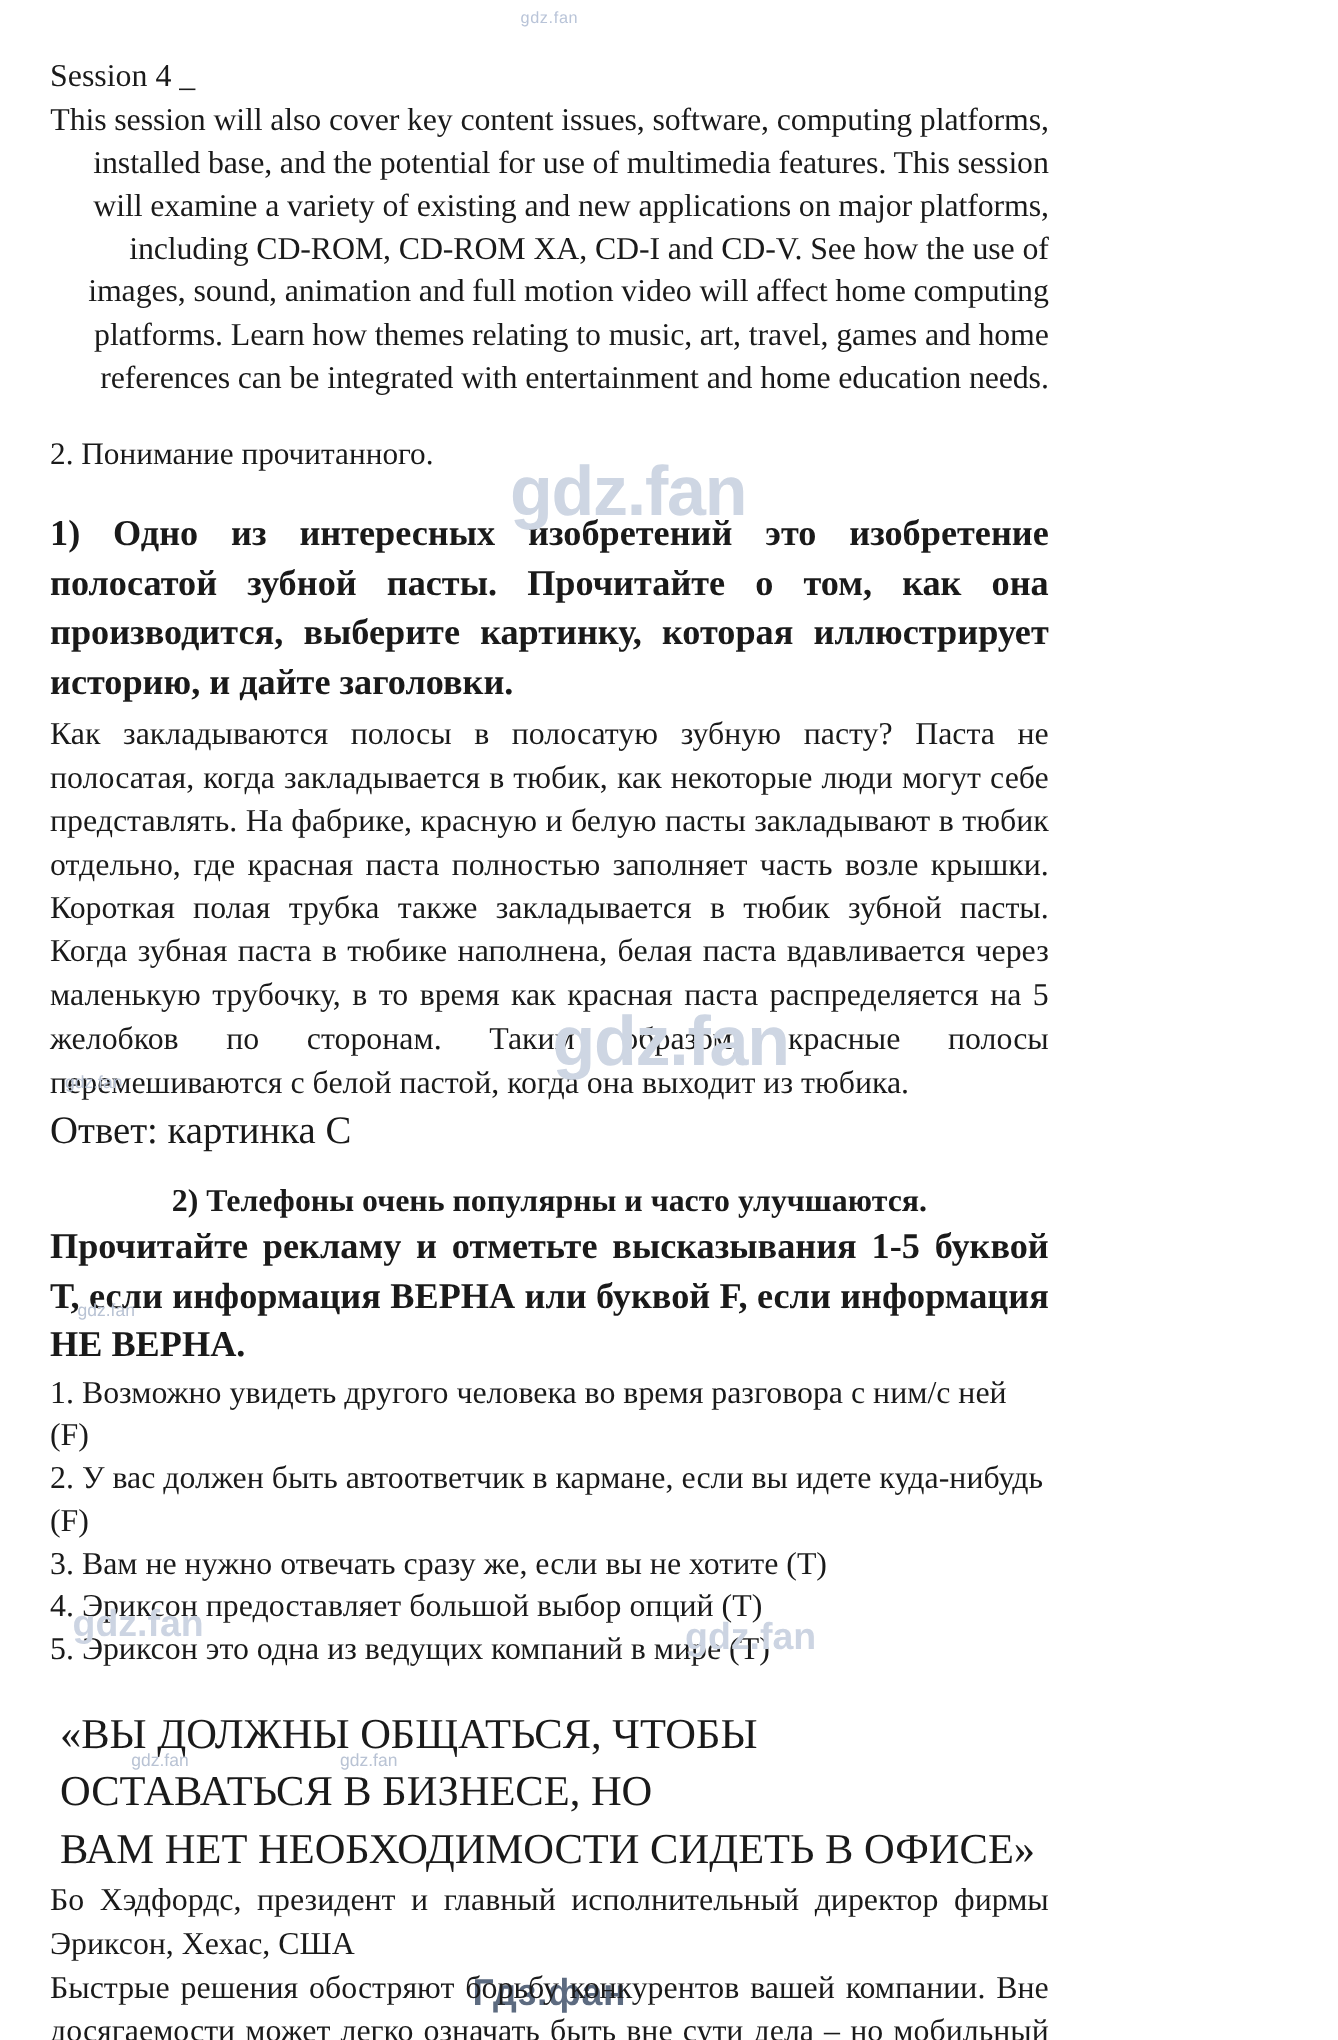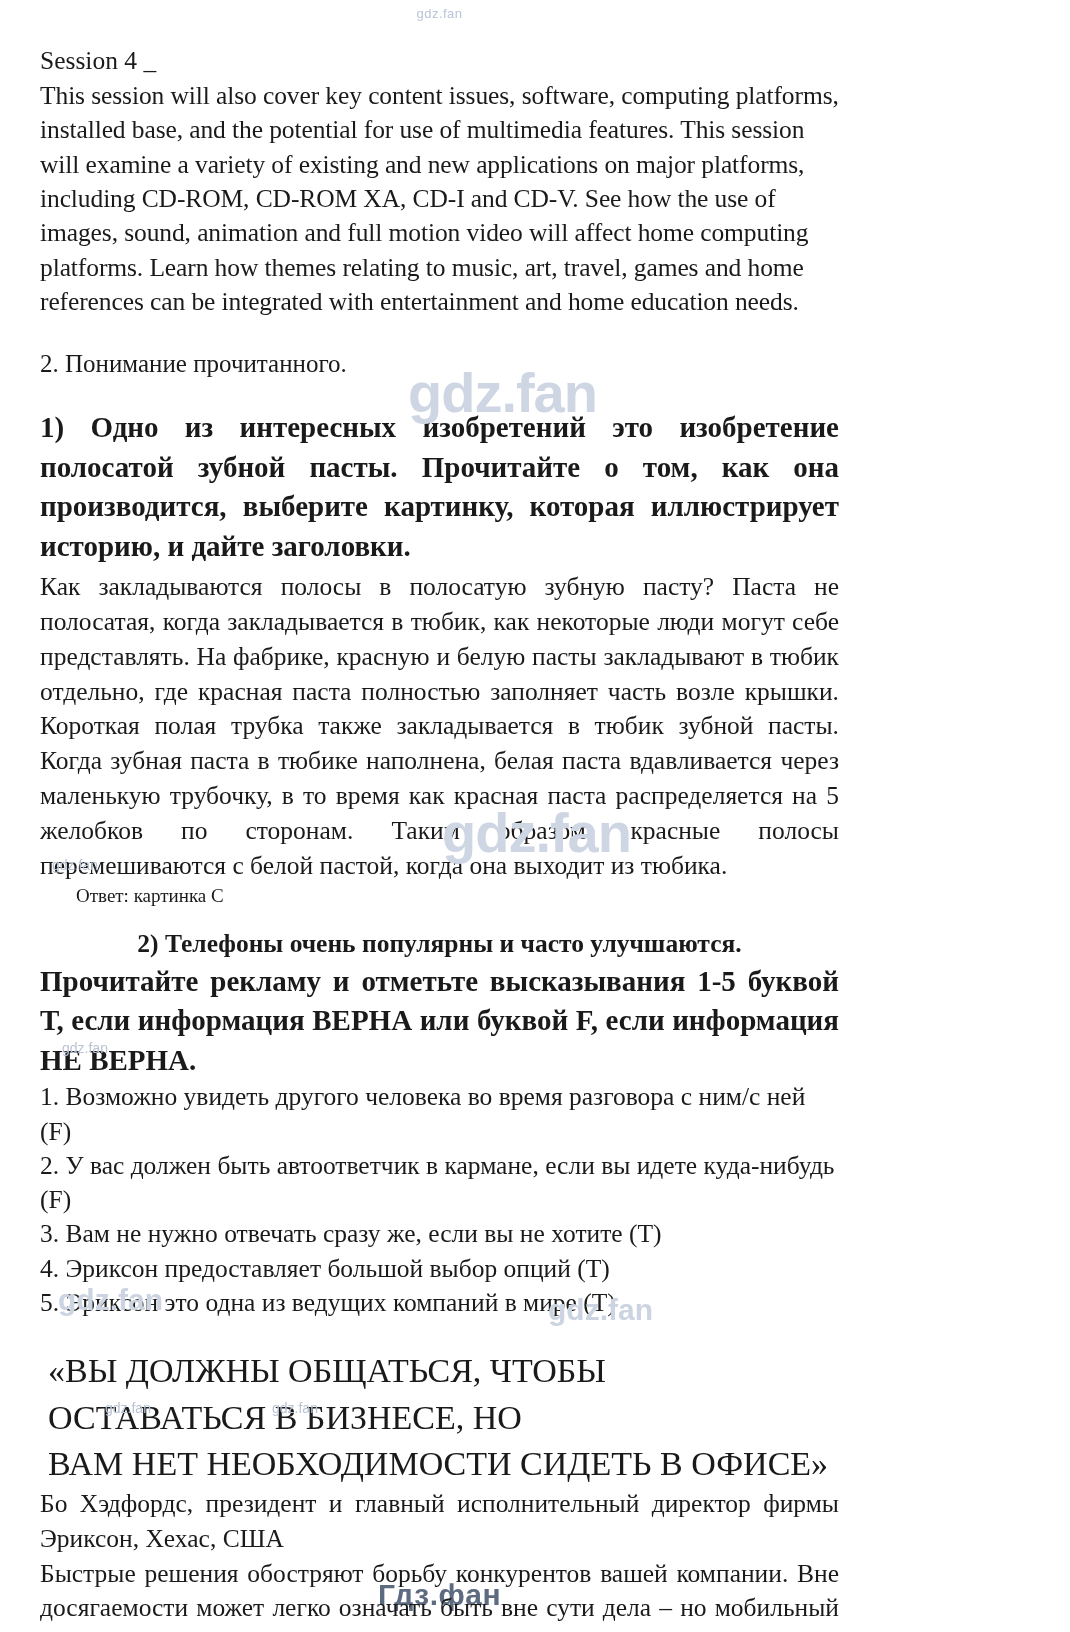--- a/index.html
+++ b/index.html
@@ -36,21 +36,21 @@
   .content {
     position: relative;
     z-index: 2;
   }
   p {
     margin: 0;
   }
   .eng {
     font-size: 25.5px;
     line-height: 1.345;
-    text-align: left;
+    text-align: right;
     letter-spacing: -0.1px;
   }
   .session-line {
     font-size: 25.5px;
     line-height: 1.3;
     margin-bottom: 2px;
   }
   .heading-bold {
     font-weight: normal;
     font-size: 25px;
@@ -59,24 +59,23 @@
   .gap-lg { height: 28px; }
   .gap-md { height: 18px; }
   .gap-xs { height: 4px; }
   .ru-just {
     font-size: 25.5px;
     line-height: 1.365;
     text-align: justify;
     text-justify: inter-word;
   }
   .ru-left {
-    font-size: 19px;
+    font-size: 31px;
     line-height: 1.365;
     text-align: left;
-    margin-left: 36px;
   }
   .bold-just {
     font-weight: bold;
     font-size: 29px;
     line-height: 1.36;
     text-align: justify;
     text-justify: inter-word;
   }
   .bold-left {
     font-weight: bold;

